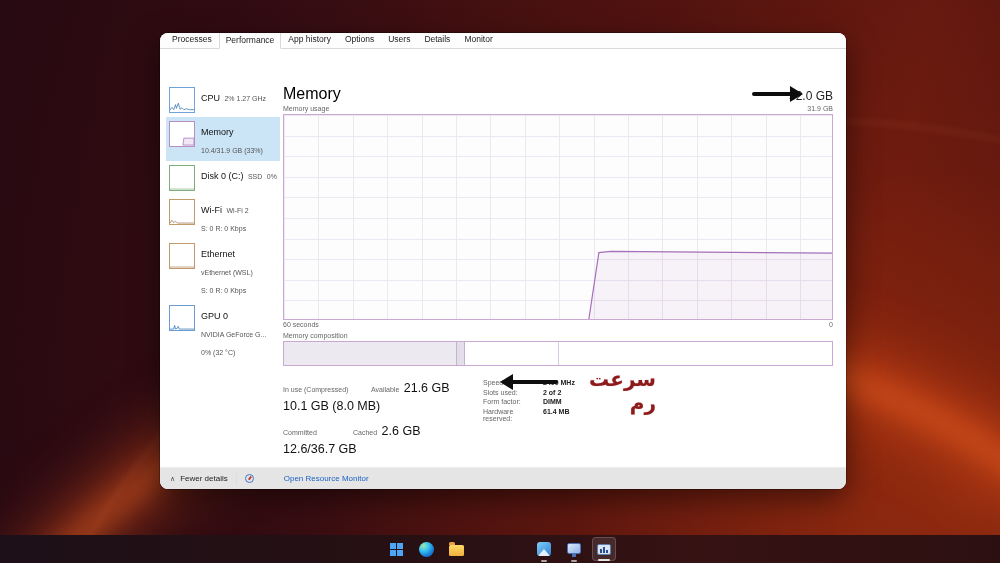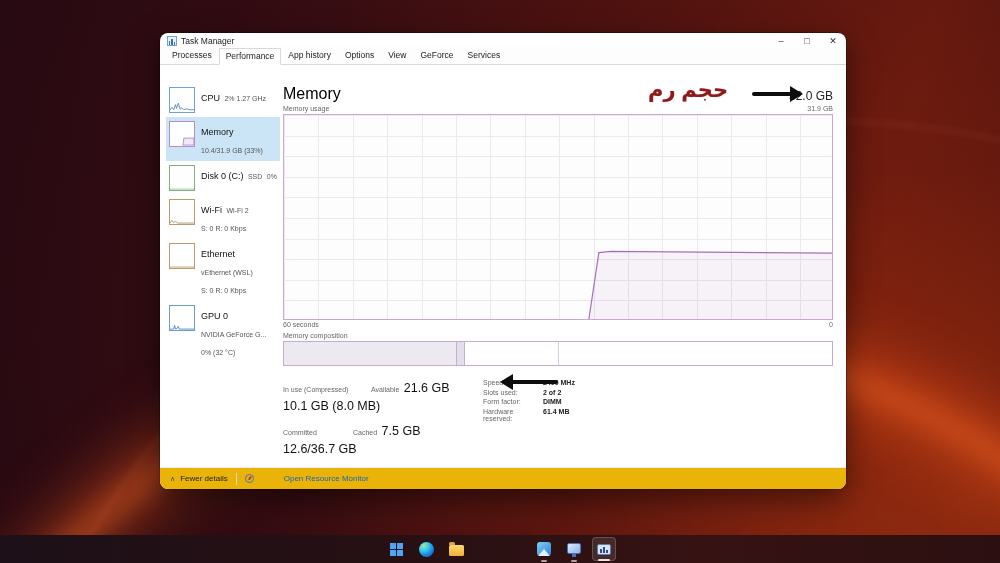--- a/index.html
+++ b/index.html
@@ -102,21 +102,21 @@
   .stat-row.r2 .stat-pair:first-child { width:70px; }
   .stat-row.r3 .stat-pair:first-child { width:65px; }
   .details { margin-left:15px; margin-top:1px; }
   .det-row { display:flex; margin-bottom:2.5px; }
   .det-row .lbl { width:60px; font-size:7px; color:#666; }
   .det-row .val { font-size:7px; font-weight:bold; color:#222; }
 
   
   .tm-footer { position:absolute; left:0; right:0; bottom:0; height:22px;
     border-top:1px solid #ececec; display:flex; align-items:center; padding-left:10px;
-    background:#eab308; }
+    background:#e5e5e5; }
   .chev { font-size:7px; color:#444; margin-right:5px; }
   .fewer { font-size:8px; color:#222; }
   .vdiv { width:1px; height:12px; background:#ddd; margin:0 8px; }
   .gauge { width:9px; height:9px; border-radius:50%; border:1.5px solid #3f77c9;
     position:relative; margin-right:4px; }
   .gauge::after { content:''; position:absolute; left:3px; top:0.5px; width:1.5px; height:4px;
     background:#c0392b; transform:rotate(35deg); }
   .rm-link { font-size:8px; color:#1a62c5;padding-left:26px; }
 
   
@@ -155,43 +155,30 @@
   .tm-logo i { display:block; width:2px; background:#2b4f8e; }
 </style>
 </head>
 <body>
 
 <div class="desktop">
   <div class="glow-arc2"></div>
   <div class="glow-arc"></div>
 
   <div class="tm-window">
-    <div class="titlebar">
-      <span class="tm-appicon">
-          <i style="height:4px"></i>
-          <i style="height:6px"></i>
-          <i style="height:3px"></i>
-        </span>
-      <span class="title">Task Manager</span>
-      <span class="win-controls">
-        <span>–</span>
-        <span>□</span>
-        <span>✕</span>
-      </span>
-    </div>
 
 
     <div class="tabstrip">
       <span class="tab">Processes</span>
       <span class="tab selected">Performance</span>
       <span class="tab">App history</span>
       <span class="tab">Options</span>
-      <span class="tab">View</span>
-      <span class="tab">GeForce</span>
-      <span class="tab">Services</span>
+      <span class="tab">Users</span>
+      <span class="tab">Details</span>
+      <span class="tab">Monitor</span>
     </div>
 
     <div class="tm-body">
 
       <div class="sidebar">
         <div class="side-item">
           <span class="minigraph" style="border:1px solid #6fa3d8">
             <svg viewBox="0 0 26 26">
                 <path d="M0,24 L2,21 L4,23.5 L6,18 L7,22 L9,16.5 L11,23 L13,21.5 L15,23.5 L18,22.5 L21,23.5 L26,23.5" fill="none" stroke="#2e75b6" stroke-width="0.8"></path>
               </svg>
@@ -302,21 +289,21 @@
                 <span class="val">21.6 GB</span>
               </span>
             </div>
             <div class="stat-row r2">
               <span class="stat-pair">
                 <span class="lbl">Committed</span>
                 <span class="val">12.6/36.7 GB</span>
               </span>
               <span class="stat-pair">
                 <span class="lbl">Cached</span>
-                <span class="val">7.5 GB</span>
+                <span class="val">2.6 GB</span>
               </span>
             </div>
             <div class="stat-row r3">
               <span class="stat-pair">
                 <span class="lbl">Paged pool</span>
                 <span class="val">494 MB</span>
               </span>
               <span class="stat-pair">
                 <span class="lbl">Non-paged pool</span>
                 <span class="val">400 MB</span>
@@ -347,25 +334,25 @@
 
     <div class="tm-footer">
       <span class="chev">∧</span>
       <span class="fewer">Fewer details</span>
       <span class="vdiv"></span>
       <span class="gauge"></span>
       <span class="rm-link">Open Resource Monitor</span>
     </div>
   </div>
 
-  <div class="annot" id="ann-size">حجم رم</div>
   <div class="arrow" id="arrow-size">
     <span class="shaft"></span>
       <span class="head"></span>
   </div>
+  <div class="annot" id="ann-speed">سرعت رم</div>
   <div class="arrow" id="arrow-speed">
     <span class="shaft"></span>
       <span class="head"></span>
   </div>
 
   <div class="taskbar">
     <div class="tb-btn">
       <span class="win-logo">
           <i></i>
           <i></i>

